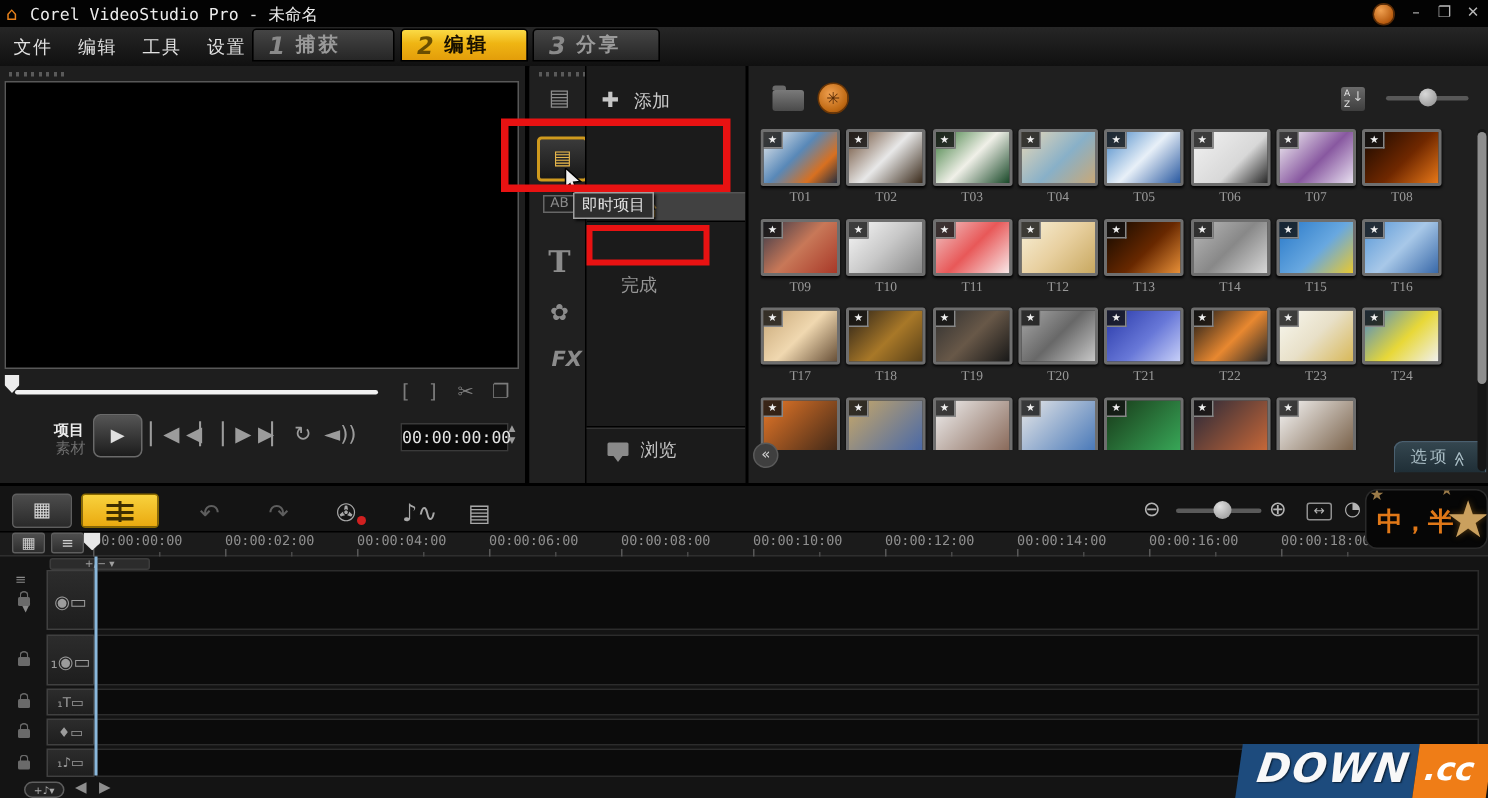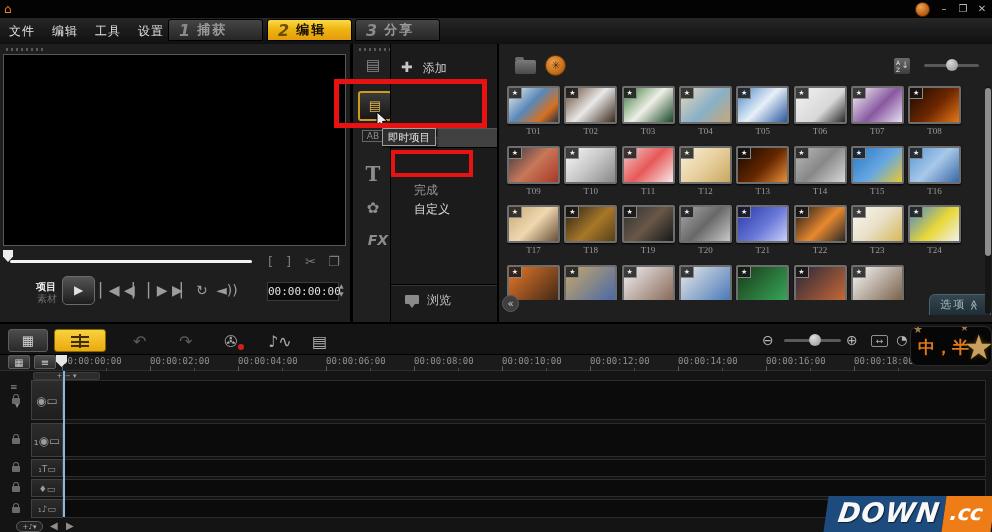--- a/index.html
+++ b/index.html
@@ -137,20 +137,21 @@
   #down-cc{background:#ef7d17;color:#fff;font-weight:bold;font-style:italic;font-size:21px;
            padding:0 10px 0 6px;line-height:34px;}
 </style>
 </head>
 <body>
 
 <div id="app">
 
   <div class="abs" id="titlebar">
     <span class="abs" id="app-logo">⌂</span>
+    <span class="abs" id="win-title">Corel VideoStudio Pro - 未命名</span>
     <span class="abs" id="tb-badge"></span>
     <span class="abs winbtn" style="left:937px;">–</span>
     <span class="abs winbtn" style="left:956px;">❐</span>
     <span class="abs winbtn" style="left:975px;">✕</span>
   </div>
 
   <div class="abs" id="menubar">
     <span id="menu-items-host"><span class="menu-item">文件</span><span class="menu-item">编辑</span><span class="menu-item">工具</span><span class="menu-item">设置</span></span>
     <span id="steps-host"><div class="abs step-tab" style="left: 168px; width: 95px;">
           <span class="num">1</span>
@@ -197,21 +198,21 @@
     <span class="abs strip-ico" style="top:188px;font-size:14px;font-style:italic;font-weight:bold;text-align:right;">FX</span>
     <div class="abs" id="lib-menu"></div>
     <div class="abs" id="add-row"><span class="plus">✚</span><span>添加</span></div>
     <span id="lib-items-host"></span>
     <div class="abs" id="tooltip">即时项目</div>
     <svg class="abs" id="cursor-svg" style="left:23px;top:68px;" width="12" height="17" viewBox="0 0 12 17">
       <polygon points="1,0 1,13 4,10.5 6,16 8.5,15 6.5,9.5 11,9" fill="#f0f0f0" stroke="#000" stroke-width="1"></polygon>
     </svg>
     <div class="abs" id="browse-sep"></div>
     <div class="abs" id="browse-row"><span class="b-ico"></span><span>浏览</span></div>
-  <div class="abs lib-item active" style="top: 84px; height: 20px; line-height: 20px;">开始</div><div class="abs lib-item dimmed" style="top: 138px; height: 16px; line-height: 16px;">完成</div><div class="abs lib-item normal" style="top: 155px; height: 20px; line-height: 20px;">自定义</div></div>
+  <div class="abs lib-item active" style="top: 84px; height: 20px; line-height: 20px;">开始</div><div class="abs lib-item dimmed" style="top: 138px; height: 16px; line-height: 16px;">完成</div></div>
 
   <div class="abs red-box" style="left:334px;top:79px;width:153px;height:49px;"></div>
   <div class="abs red-box" style="left:391px;top:150px;width:82px;height:27px;border-width:4px;"></div>
 
   <div class="abs" id="gallery">
     <div class="abs" id="folder-ico"></div>
     <div class="abs" id="inst-ico">✳</div>
     <div class="abs" id="sort-ico">A<br>Z<span class="arr">↓</span></div>
     <div class="abs" id="size-slider"></div>
     <div class="abs" id="size-thumb"></div>

